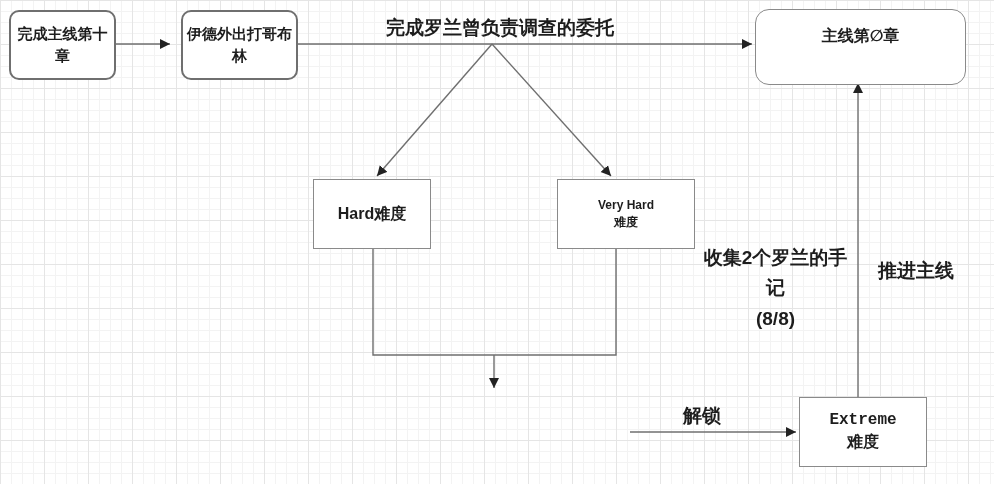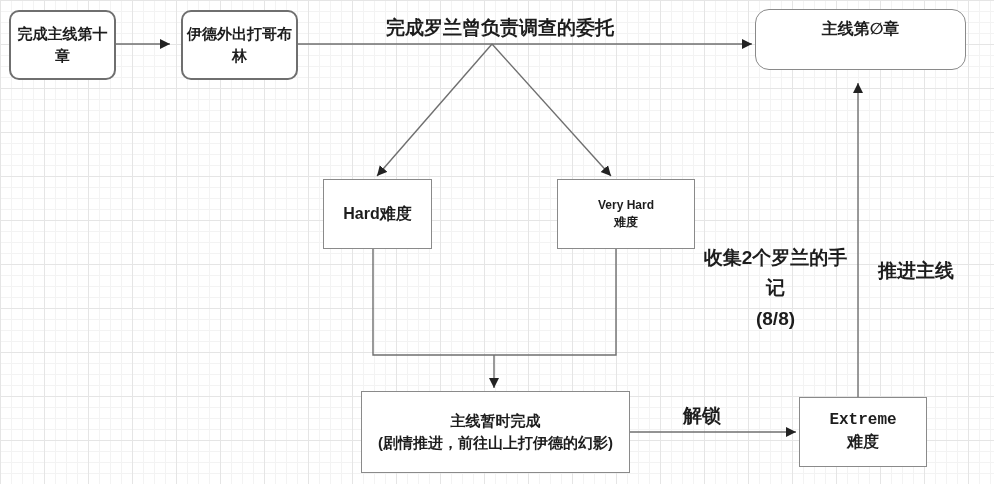--- a/index.html
+++ b/index.html
@@ -68,37 +68,33 @@
   <div class="node rounded" style="left:9px;top:10px;width:107px;height:70px;">
     <span>完成主线第十
 章</span>
   </div>
 
   <div class="node rounded" style="left:173px;top:10px;width:117px;height:70px;margin-left:8px;">
     <span>伊德外出打哥布
 林</span>
   </div>
 
-  <div class="node rounded thin" style="left:755px;top:9px;width:211px;height:61px;border-radius:14px;padding-bottom:22px;font-size:16px;">
+  <div class="node rounded thin" style="left:755px;top:9px;width:211px;height:76px;border-radius:14px;padding-bottom:22px;font-size:16px;">
     <span>主线第∅章</span>
   </div>
 
-  <div class="node thin" style="left:323px;top:179px;width:109px;height:70px;font-size:16px;text-align:right;">
+  <div class="node thin" style="left:313px;top:179px;width:118px;height:70px;font-size:16px;text-align:right;">
     <span>Hard难度</span>
   </div>
 
   <div class="node thin" style="left:557px;top:179px;width:138px;height:70px;font-size:12px;">
     <span>Very Hard
 难度</span>
   </div>
 
-  <div class="node thin" style="left:361px;top:391px;width:269px;height:82px;">
-    <span>主线暂时完成
-(剧情推进，前往山上打伊德的幻影)</span>
-  </div>
 
   <div class="node thin" style="left:799px;top:397px;width:128px;height:70px;font-size:16px;font-family:Liberation Mono, monospace;">
     <span>Extreme
 难度</span>
   </div>
 
   <div class="edge-label" style="left:350px;top:13px;width:300px;">完成罗兰曾负责调查的委托</div>
 
 
   <div class="edge-label" style="left:698px;top:243px;width:155px;">收集2个罗兰的手记

